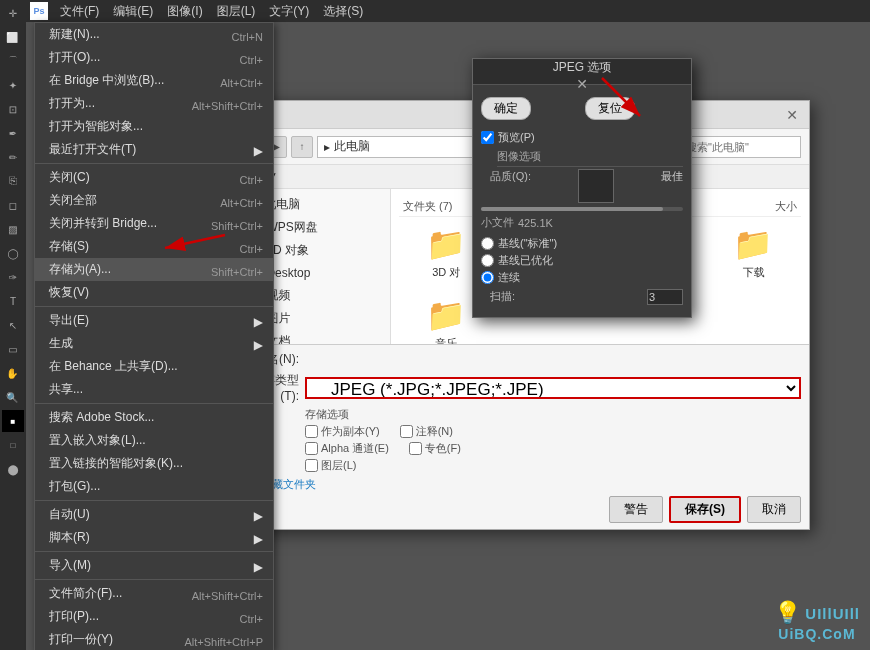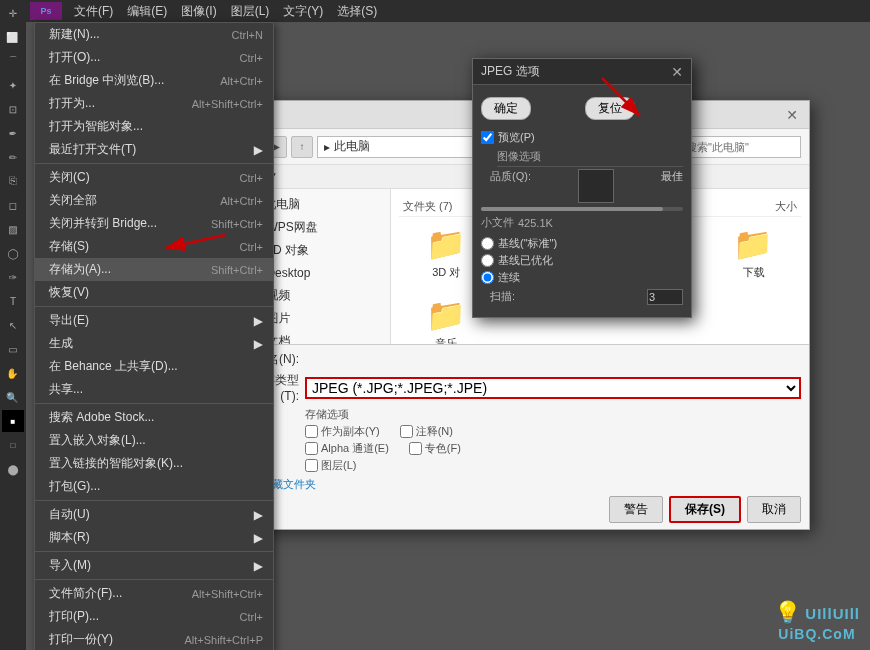--- a/index.html
+++ b/index.html
@@ -54,23 +54,23 @@
       right: 0;
       height: 22px;
       background: #2d2d2d;
       display: flex;
       align-items: center;
       padding: 0 4px;
       gap: 2px;
       z-index: 10;
     }
     .ps-menubar-logo {
-      width: 32px;
+      width: 18px;
       height: 18px;
-      background: #701a75;
+      background: #ffffff;
       color: #5b8fe0;
       font-size: 9px;
       font-weight: bold;
       display: flex;
       align-items: center;
       justify-content: center;
       margin-right: 4px;
     }
     .ps-menu-item {
       color: #ccc;
@@ -87,21 +87,21 @@
       left: 34px;
       width: 240px;
       background: #3c3c3c;
       border: 1px solid #555;
       z-index: 100;
       box-shadow: 2px 2px 8px rgba(0,0,0,0.5);
     }
     .menu-item-row {
       display: flex;
       justify-content: space-between;
-      align-items: center;
+      align-items: flex-end;
       padding: 3px 10px 3px 14px;
       color: #ddd;
       font-size: 12px;
       cursor: pointer;
       white-space: nowrap;
     }
     .menu-item-row.highlighted { background: #555; }
     .menu-item-separator {
       height: 1px;
       background: #555;
@@ -286,22 +286,22 @@
       height: 22px;
       border: 2px solid #cc0000;
       padding: 0 4px;
       font-size: 12px;
       background: white;
     }
     .footer-select {
       flex: 1;
       height: 22px;
       border: 2px solid #cc0000;
-      padding: 0 1px;
-      font-size: 14px;
+      padding: 0 20px;
+      font-size: 17px;
       background: white;
     }
     .footer-options {
       display: flex;
       gap: 20px;
       margin: 2px 0 2px 66px;
     }
     .footer-option {
       display: flex;
       align-items: center;
@@ -348,20 +348,21 @@
       font-size: 12px;
     }
     .jpeg-titlebar {
       background: #2d2d2d;
       height: 26px;
       display: flex;
       align-items: center;
       justify-content: space-between;
       padding: 0 8px;
       border-bottom: 1px solid #555;
+      flex-direction: column;
     }
     .jpeg-title {
       color: #ccc;
       font-size: 12px;
     }
     .jpeg-close {
       color: #aaa;
       cursor: pointer;
       font-size: 14px;
     }

